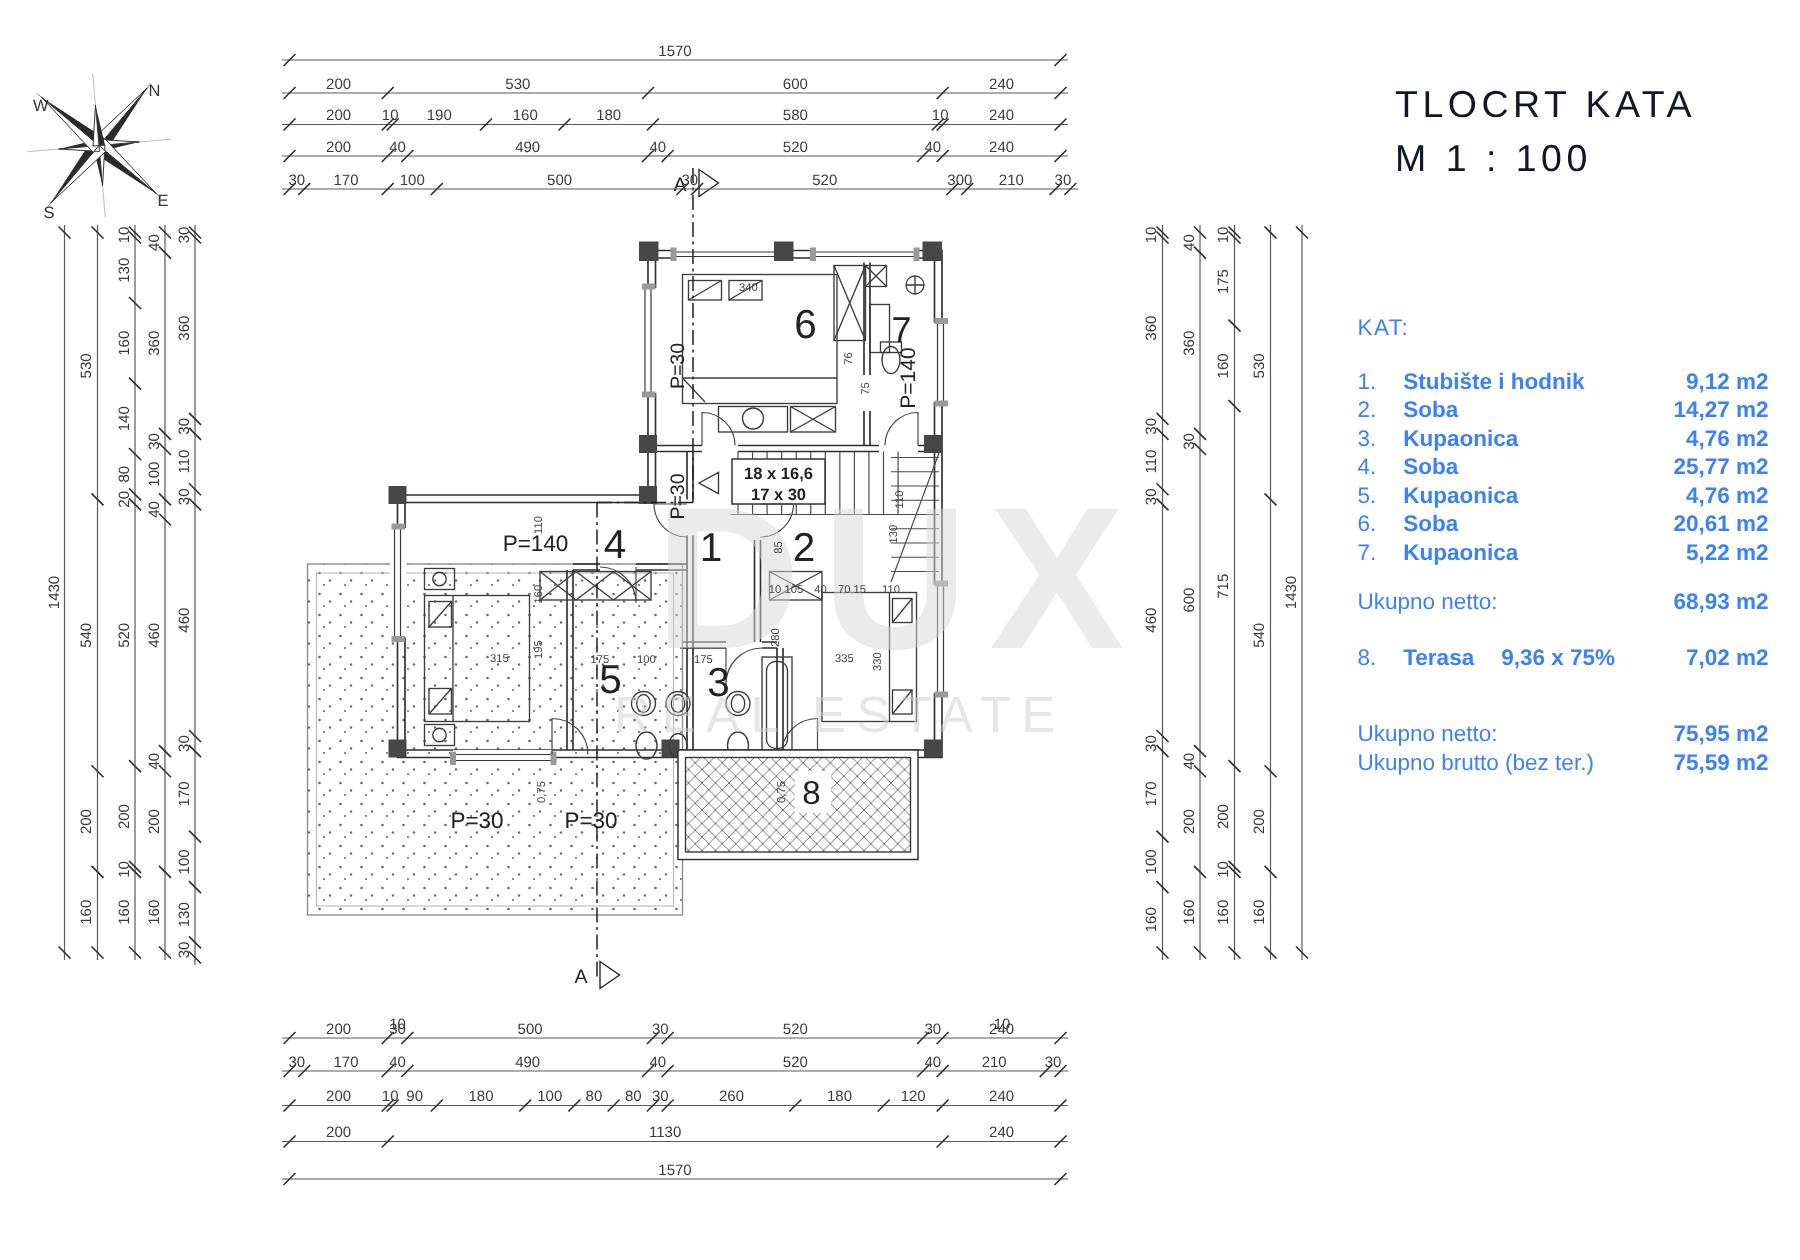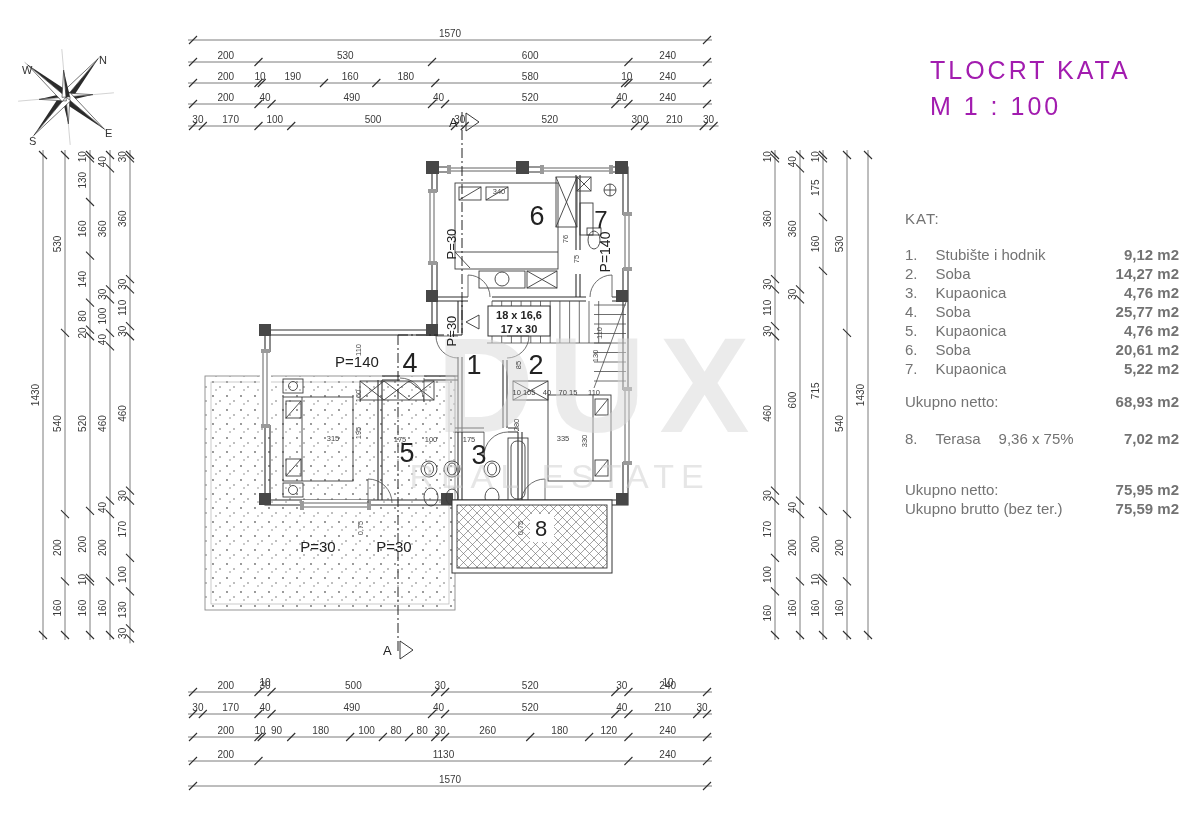--- a/index.html
+++ b/index.html
@@ -7,26 +7,26 @@
         font-family:"Liberation Sans",sans-serif;color:#333;}
   svg text{font-family:"Liberation Sans",sans-serif;}
   .dimtxt{font-size:10px;fill:#3a3a3a;}
   .dim{stroke:#5a5a5a;stroke-width:.8;}
   .tick{stroke:#2e2e2e;stroke-width:1.1;}
   .wall{stroke:#2f2f2f;stroke-width:1.1;fill:none;}
   .thin{stroke:#4a4a4a;stroke-width:.8;fill:none;}
   .furn{stroke:#3c3c3c;stroke-width:.9;fill:none;}
   .secline{stroke:#222;stroke-width:1;stroke-dasharray:10 3 2 3;fill:none;}
   .title-block{position:absolute;left:930px;top:52px;letter-spacing:3px;
-               font-size:25px;color:#a21caf;line-height:36px;white-space:nowrap;}
-  .legend{position:absolute;left:905px;top:210px;width:274px;font-size:15px;color:#737373;}
+               font-size:25px;color:#0f172a;line-height:36px;white-space:nowrap;}
+  .legend{position:absolute;left:905px;top:210px;width:274px;font-size:15px;color:#3b82f6;}
   .legend .hd{margin-bottom:18px;letter-spacing:1px;}
   .lrow{display:flex;height:19px;line-height:19px;white-space:nowrap;}
   .lrow .nm{flex:0 0 auto;}
-  .lrow .calc{margin-left:18px;}
+  .lrow .calc{margin-left:18px;font-weight:bold;}
   .lrow .val{margin-left:auto;font-weight:bold;}
   .gap14{margin-top:14px;} .gap18{margin-top:18px;} .gap32{margin-top:32px;}
 </style>
 </head>
 <body>
 
 <div class="page">
 
 <svg id="plan-svg" width="1200" height="840" viewBox="0 0 1200 840">
   <defs>

